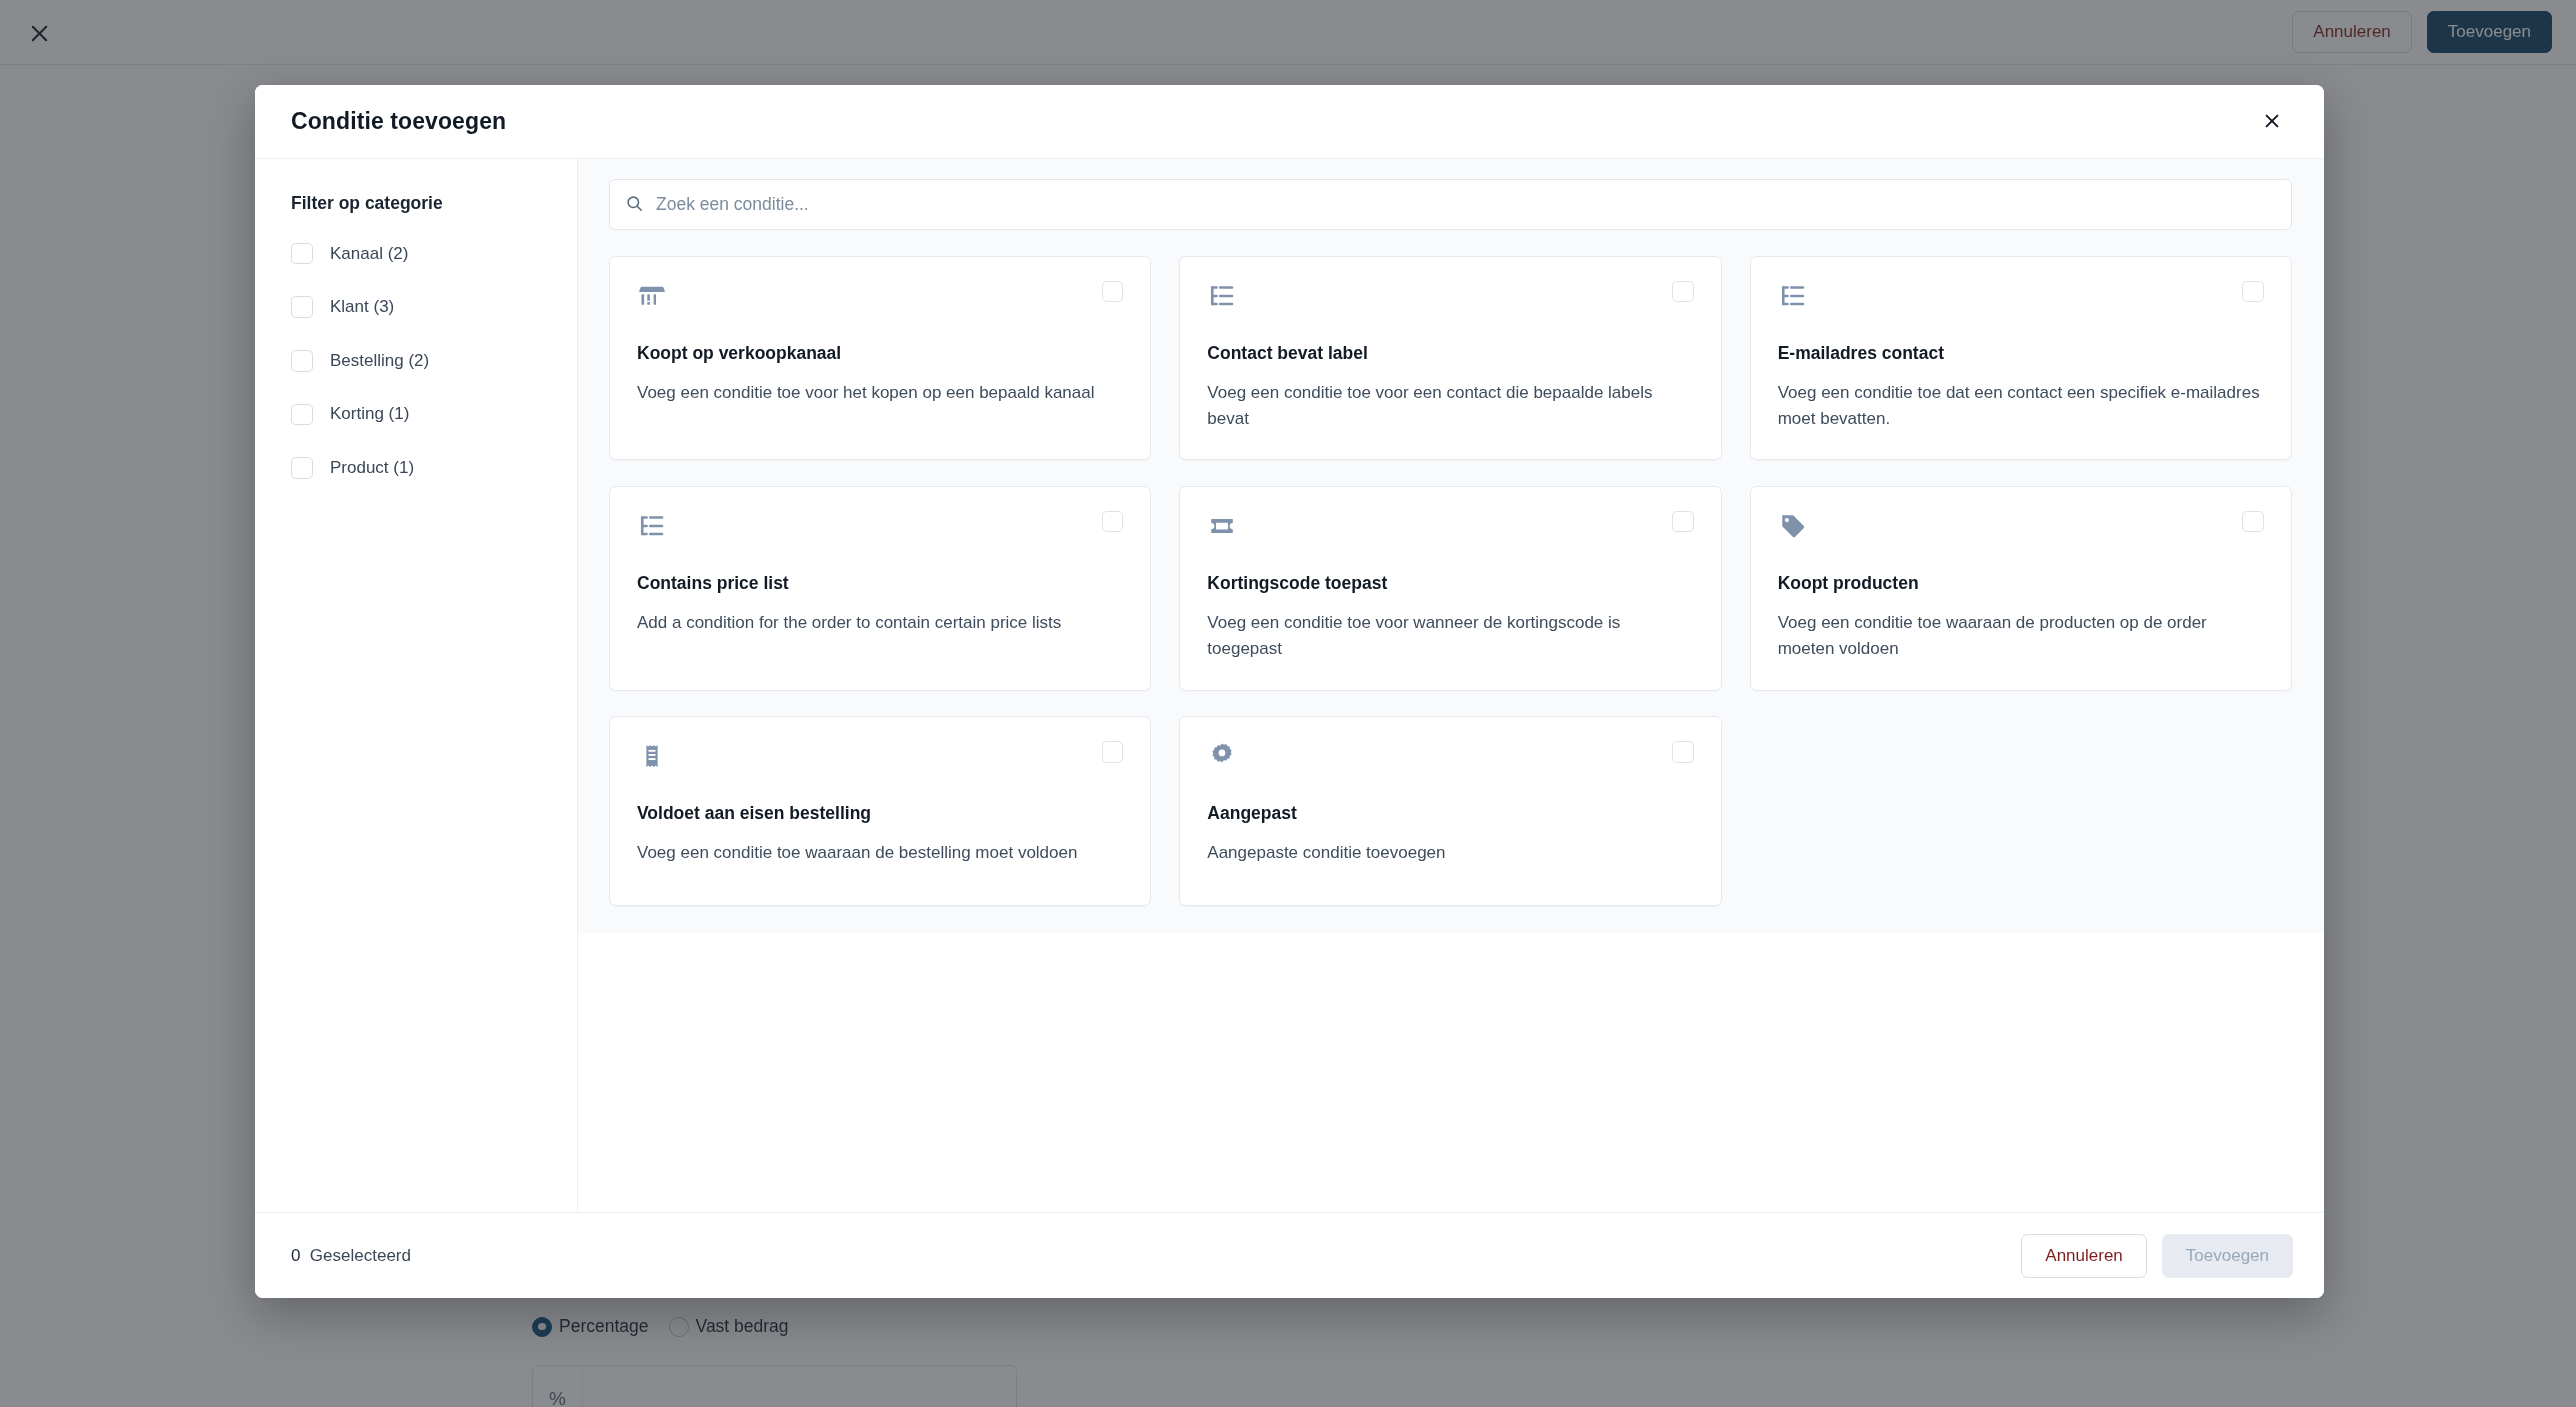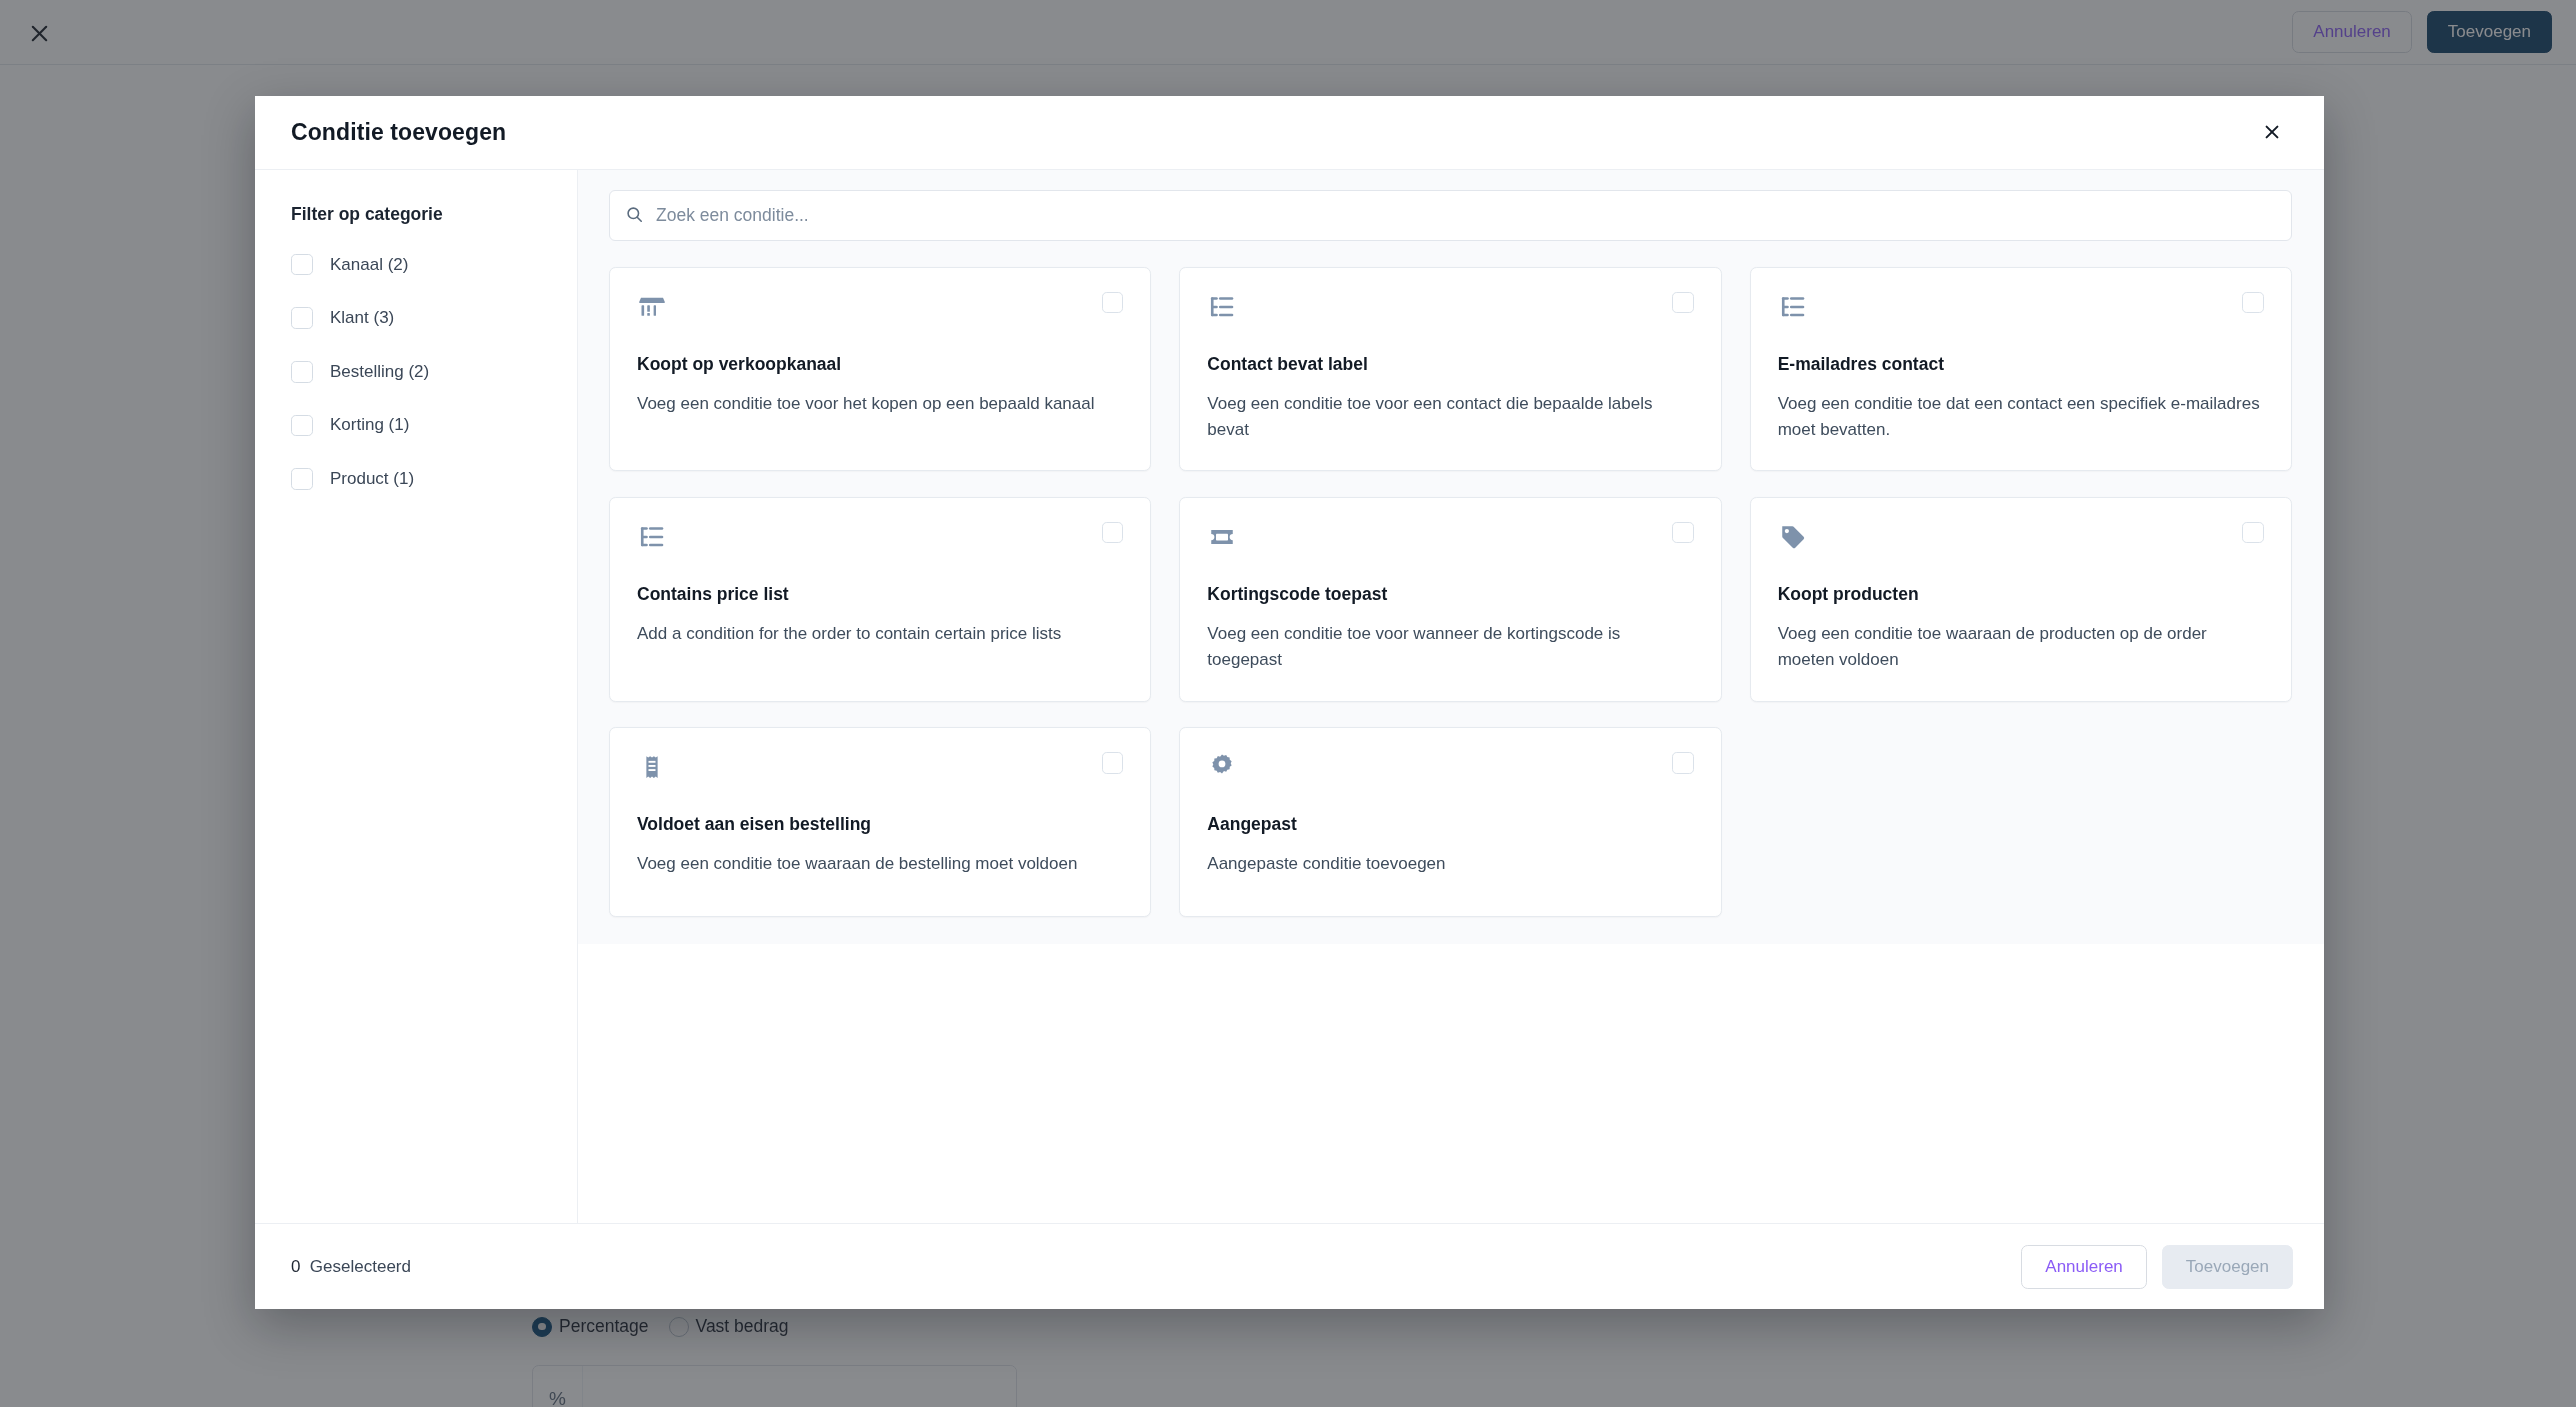--- a/index.html
+++ b/index.html
@@ -53,21 +53,21 @@
     height: 42px;
     padding: 0 20px;
     display: flex; align-items: center; justify-content: center;
     white-space: nowrap;
     cursor: pointer;
     border: 1.3px solid transparent;
   }
   .btn-secondary {
     background: #ffffff;
     border-color: #d8dce2;
-    color: #8b5cf6;
+    color: #7f1d1d;
   }
   .btn-primary {
     background: #114066;
     color: #ffffff;
     border-color: #114066;
   }
   .btn-disabled {
     background: #e7ebf1;
     color: #9aa8b8;
     border-color: #e7ebf1;
@@ -121,24 +121,24 @@
   
   #scrim {
     position: absolute;
     inset: 0;
     background: rgba(40,44,49,0.55);
   }
 
   
   #modal {
     position: absolute;
-    left: 255px; top: 96px;
+    left: 255px; top: 85px;
     width: 2069px; height: 1213px;
     background: #ffffff;
-    border-radius: 0;
+    border-radius: 8px;
     box-shadow: 0 16px 47px rgba(10,14,20,0.30);
     display: flex; flex-direction: column;
     overflow: hidden;
   }
 
   #modal-header {
     height: 74px;
     flex: 0 0 74px;
     border-bottom: 1.3px solid #eceff3;
     display: flex; align-items: center;

